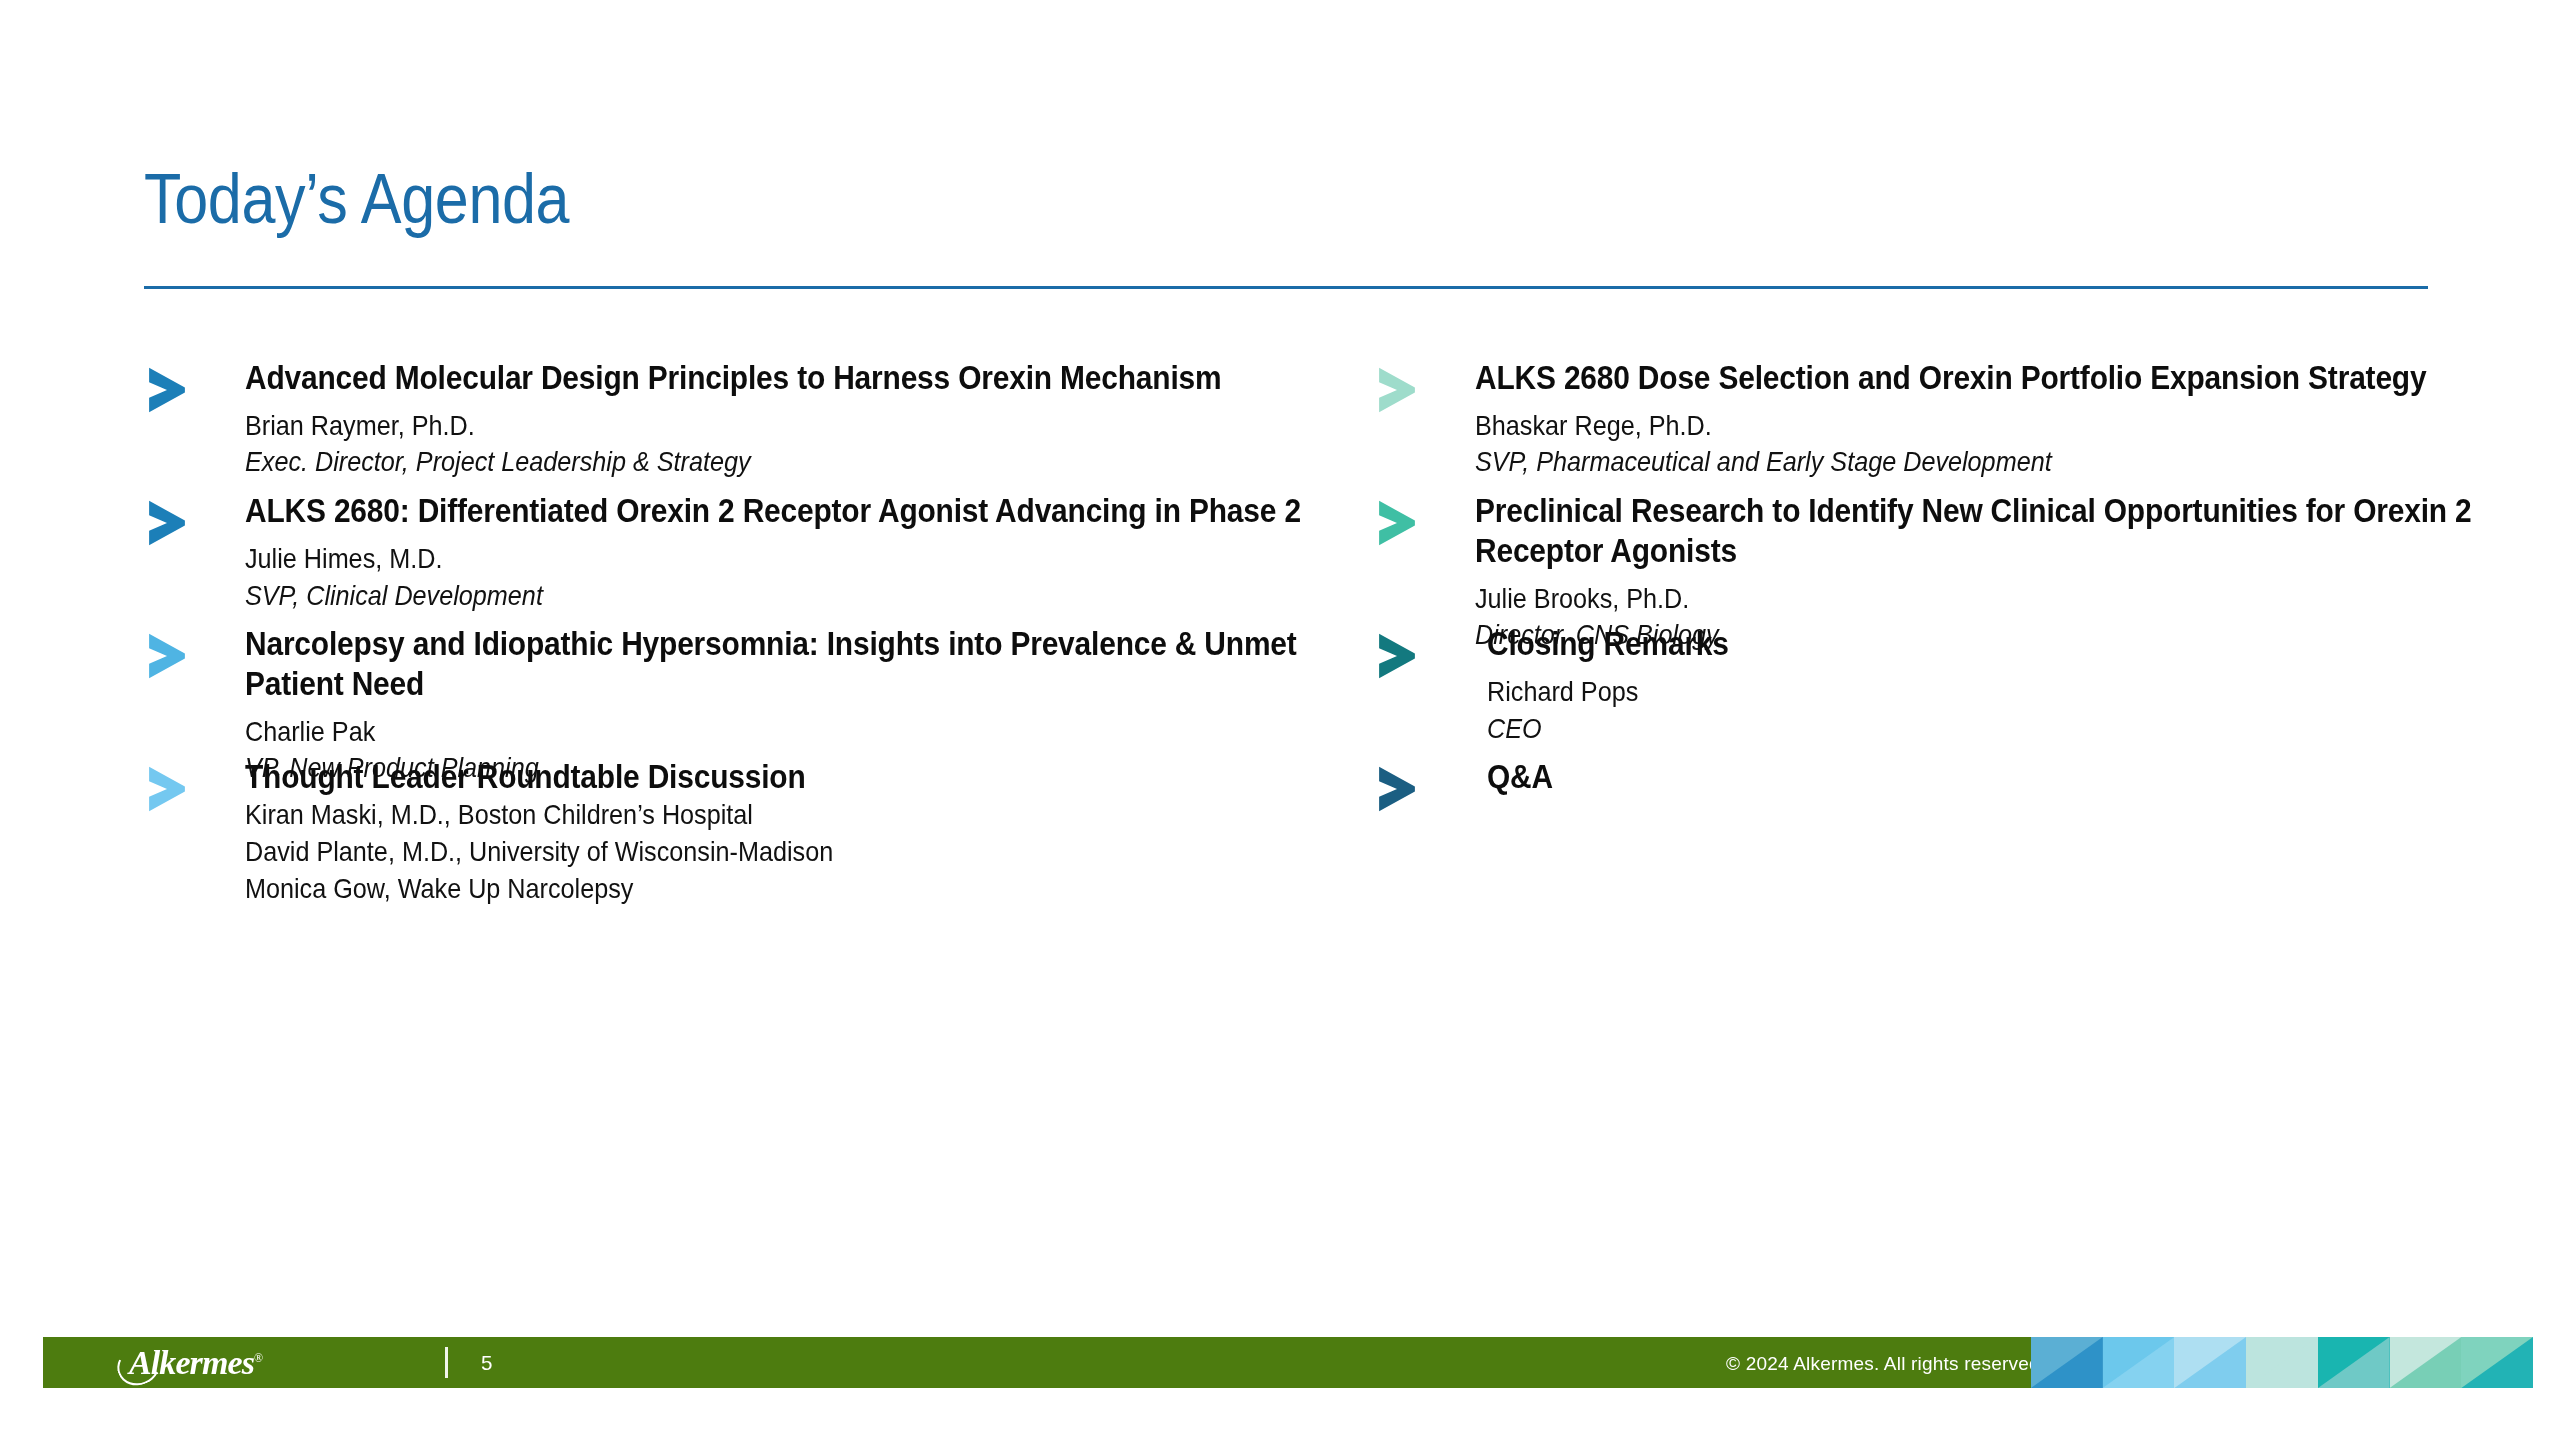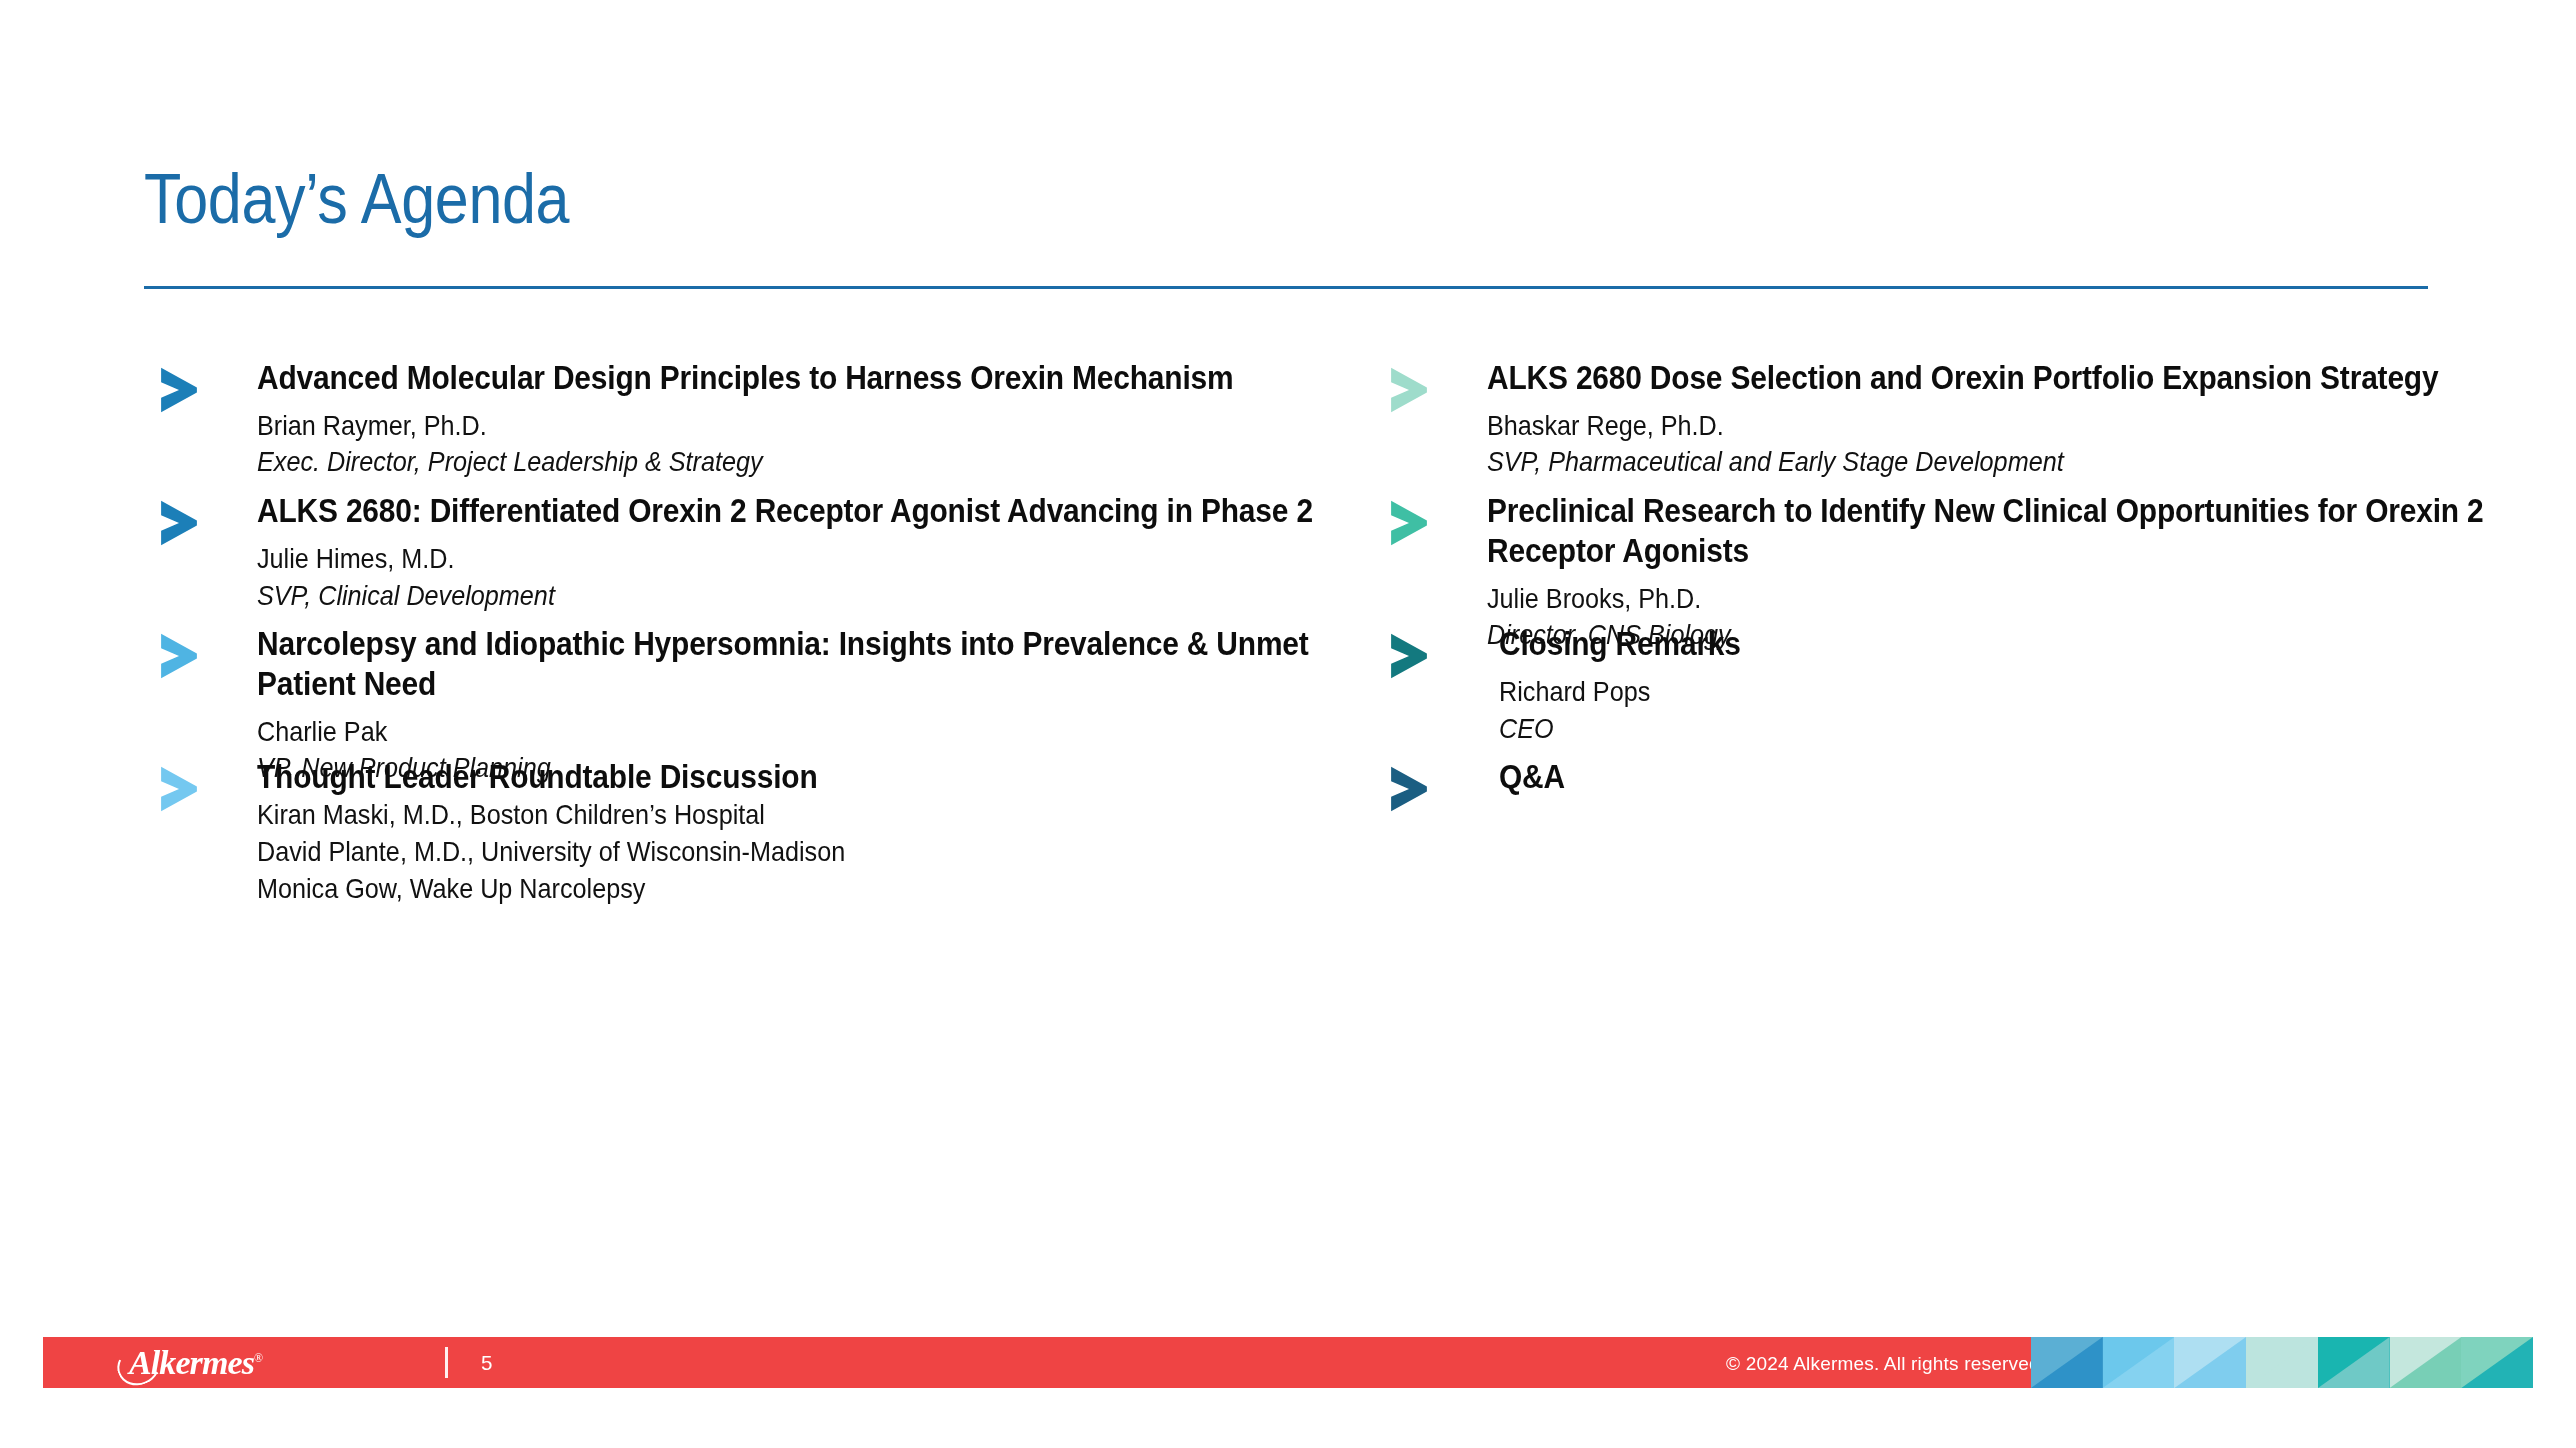--- a/index.html
+++ b/index.html
@@ -35,21 +35,21 @@
     left: 144px;
     top: 286px;
     width: 2284px;
     height: 3.4px;
     background: #1B6CA8;
   }
 
   
   .agenda {
     position: absolute;
-    left: 12px;
+    left: 0;
     top: 343px;
     width: 2157px;
     height: 962px;
   }
   .column {
     position: absolute;
     top: 0;
     width: 1202px;
   }
   .col-left  { left: 144px; }
@@ -117,21 +117,21 @@
     width: 111%;
   }
 
   
   .footer {
     position: absolute;
     left: 43px;
     top: 1337px;
     width: 2302px;
     height: 51px;
-    background: #ef4444;
+    background: #4d7c0f;
   }
   .logo-wrap {
     position: absolute;
     left: 86px;
     top: 8.6px;
     height: 34px;
     display: flex;
     align-items: center;
   }
   .logo-text {

